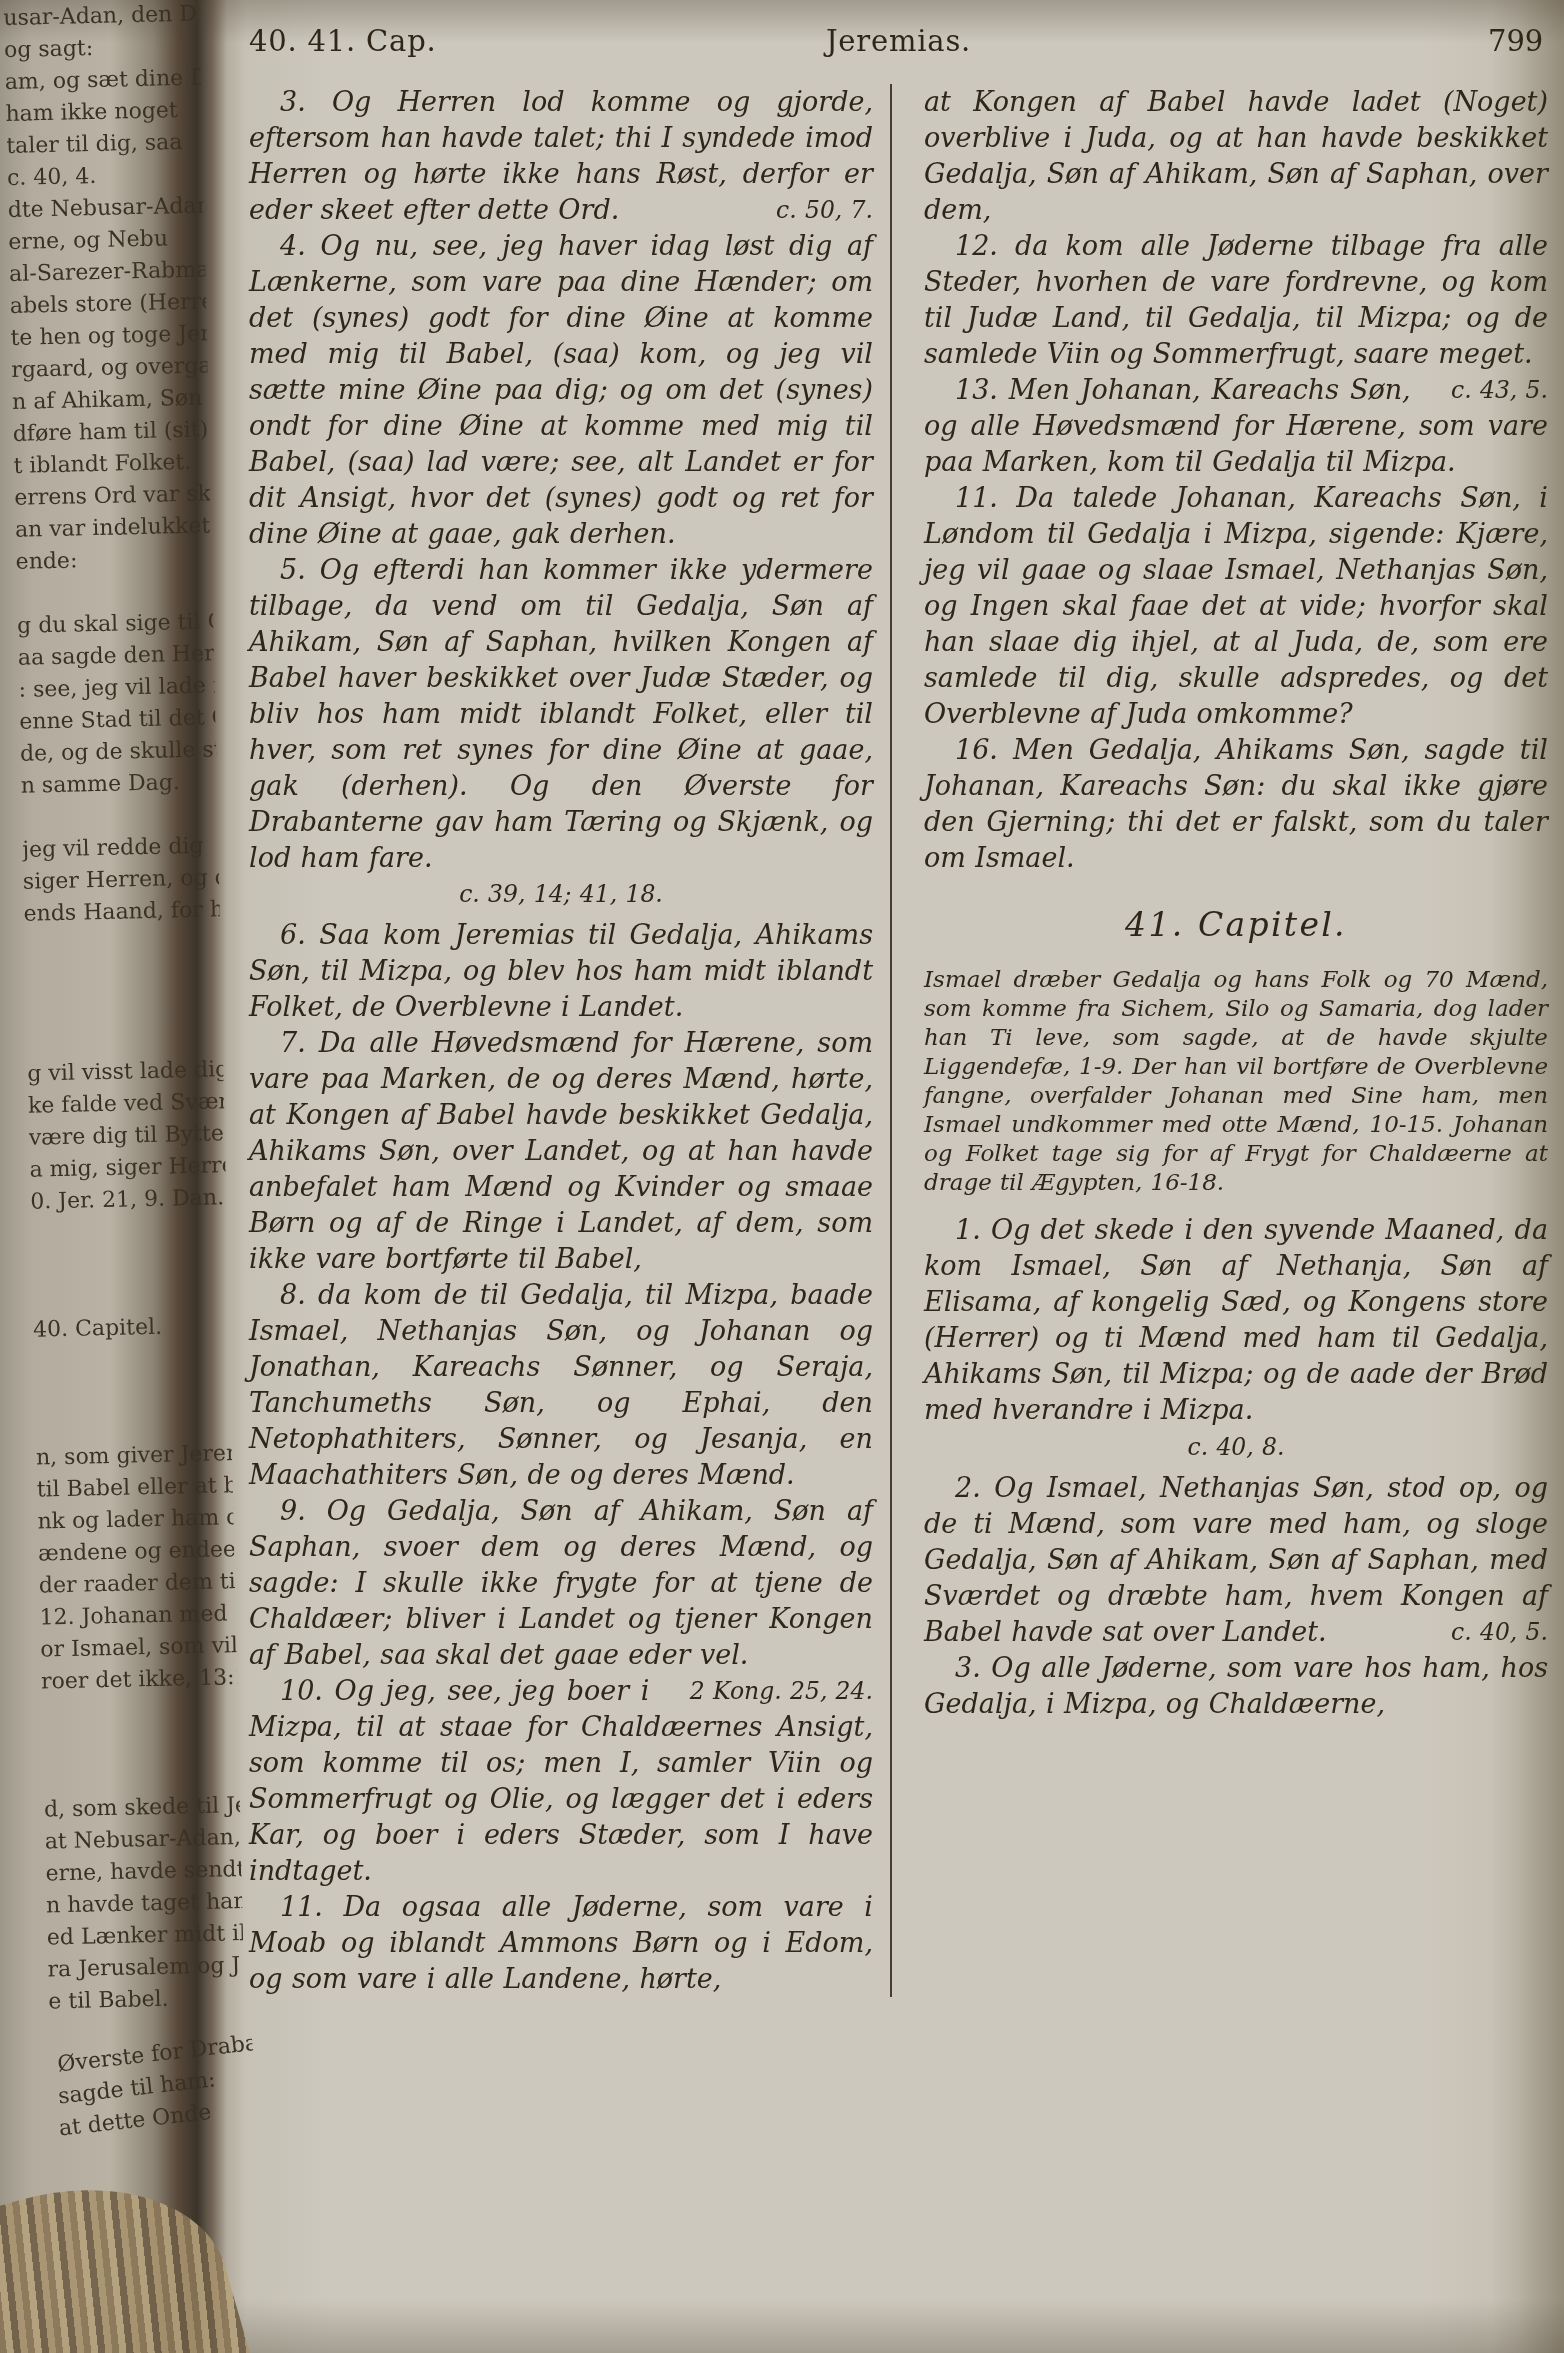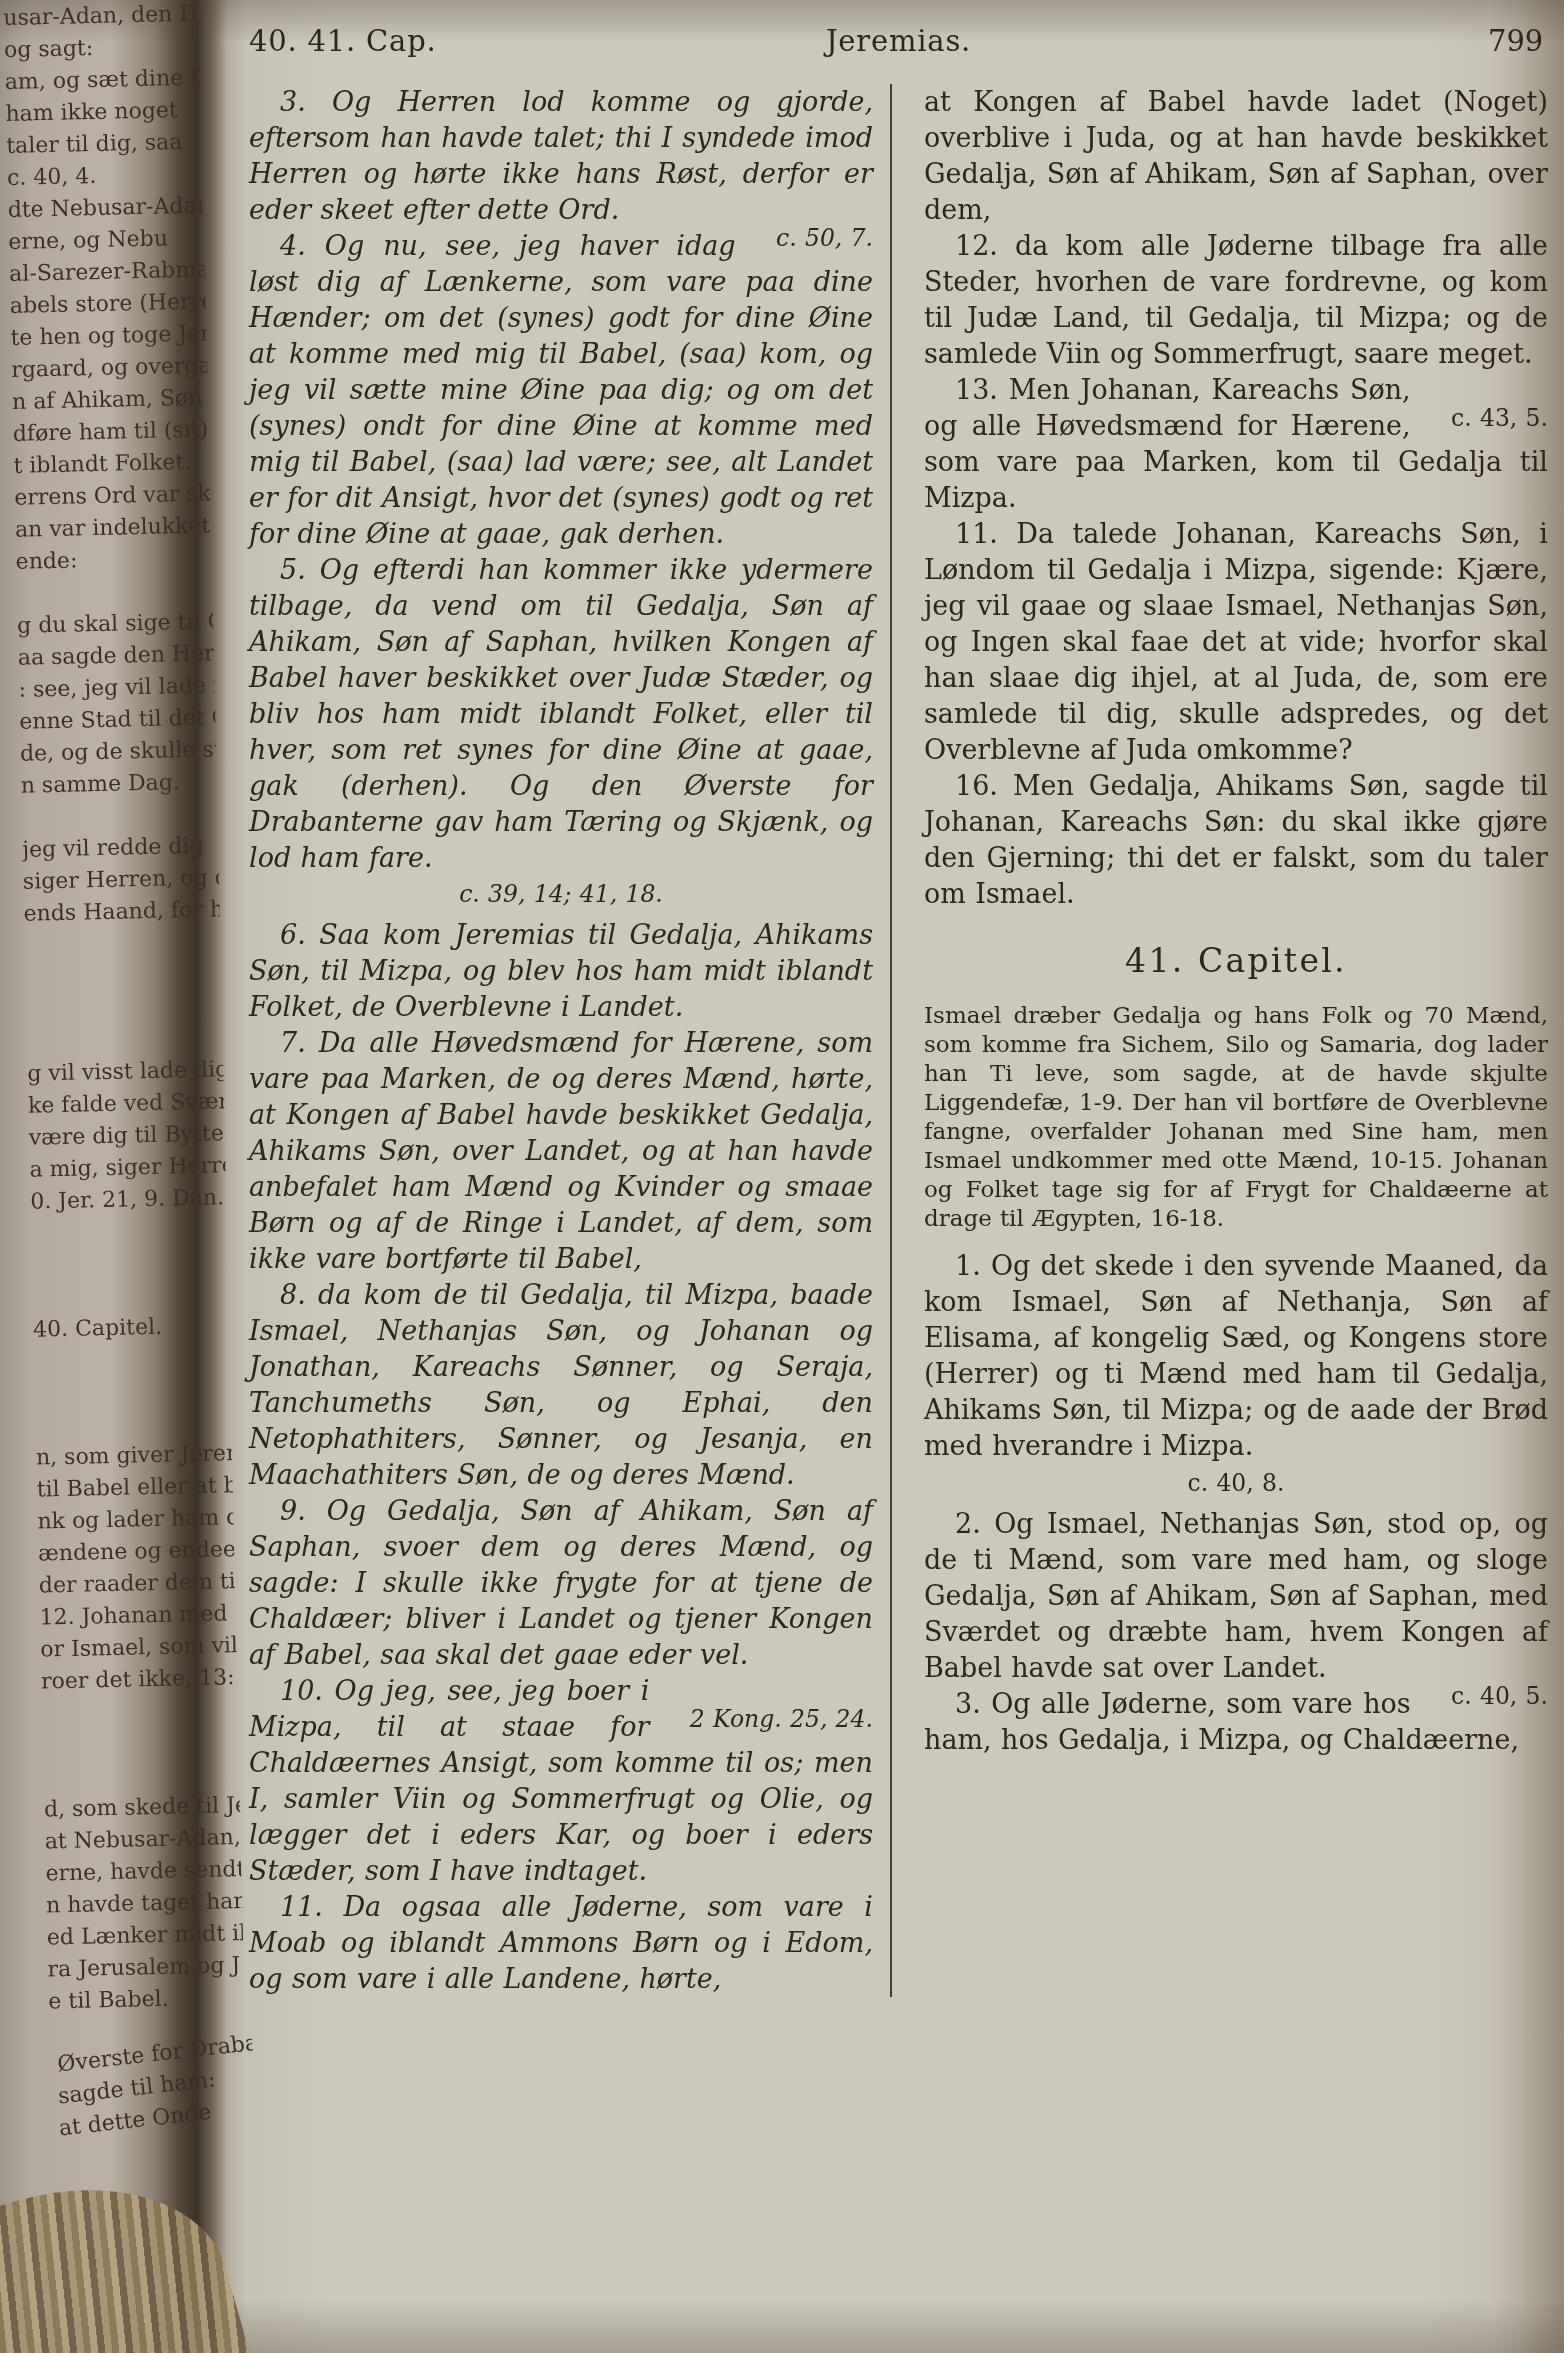--- a/index.html
+++ b/index.html
@@ -89,31 +89,30 @@
     align-items: stretch;
   }
   .col {
     width: 626px;
     font-size: 27px;
     line-height: 36px;
     text-align: justify;
     word-spacing: 0.8px;
   }
   #col-left  { padding-right: 17px; font-style: italic; }
-  #col-right { padding-left: 32px; border-left: 2.3px solid #453d31; }
+  #col-right { padding-left: 32px; border-left: 2.3px solid #453d31; font-style: italic; }
   .verse {
     margin: 0;
     text-indent: 31px;
   }
   .verse.noindent { text-indent: 0; }
   .ref {
     float: right;
     font-size: 23.5px;
     margin-left: 9.4px;
-    margin-top: 28px;
   }
   .cref {
     margin: 1.6px 0 6.3px;
     text-align: center;
     text-indent: 0;
     font-size: 23.5px;
     line-height: 34px;
   }
   #chapter-heading {
     font-size: 33px;

